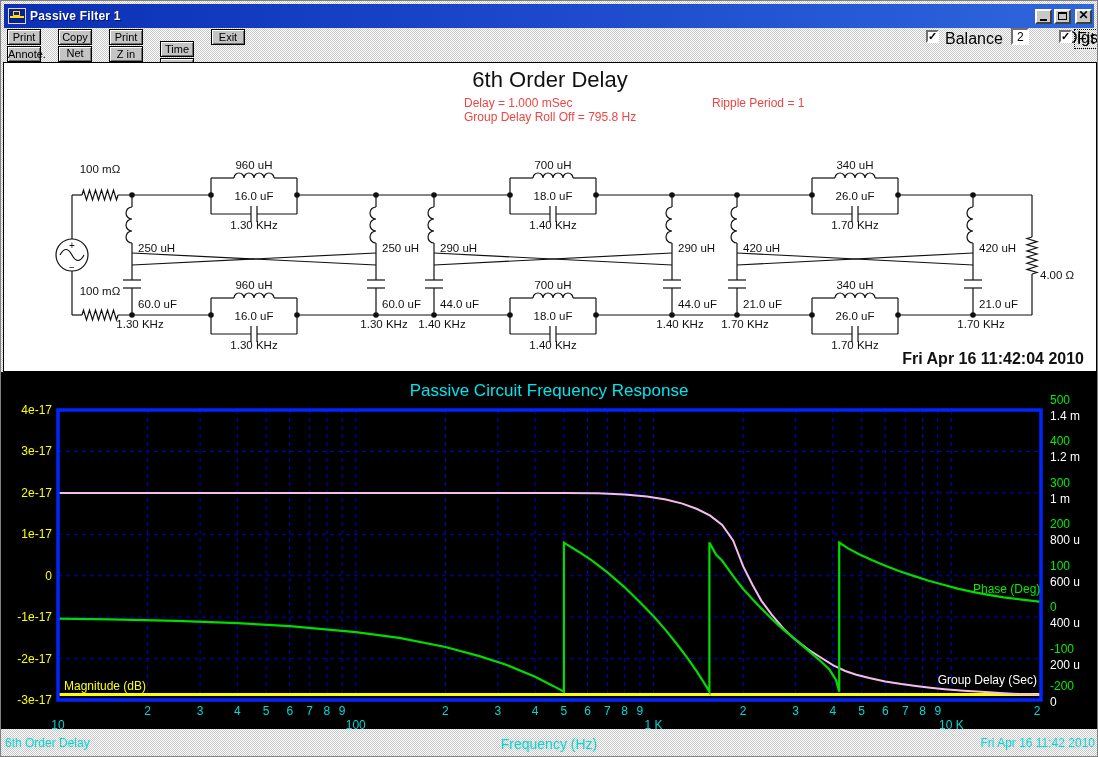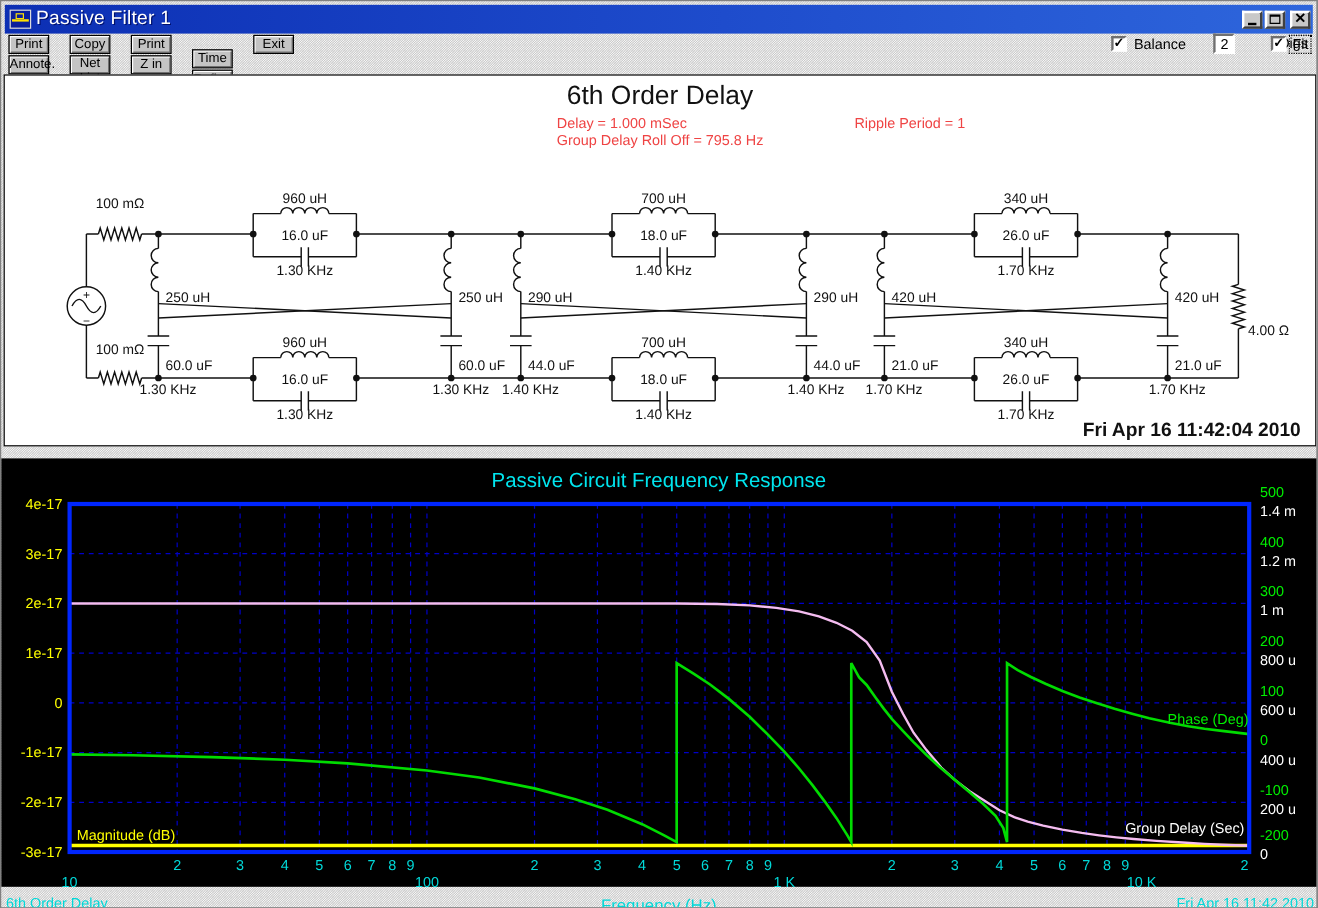--- a/index.html
+++ b/index.html
@@ -13,50 +13,50 @@
     background-size:2px 2px;background-position:0 0,1px 1px;
     border:1px solid #808080;
   }
   
   #titlebar{position:absolute;left:3px;top:3px;right:3px;height:24px;
     background:linear-gradient(90deg,#0c2fb4 0%,#1e4ccc 55%,#2e66dc 100%);
     display:flex;align-items:center;padding:0 2px;}
   #app-icon{width:18px;height:16px;margin:0 4px 0 2px;position:relative;background:#0a1e9c;border:1px solid #dcdcdc;}
   #app-icon .ic-line{position:absolute;left:1px;right:1px;top:7px;height:2px;background:#ffe000;}
   #app-icon .ic-box{position:absolute;left:4px;top:2px;width:7px;height:5px;border:1px solid #ffe000;background:#0a1e9c;}
-  #title-text{color:#ffffff;font-weight:normal;font-size:16px;letter-spacing:0.2px;text-shadow:1px 1px 0 #00106a;}
+  #title-text{color:#ffffff;font-weight:bold;font-size:12px;letter-spacing:0.2px;text-shadow:1px 1px 0 #00106a;}
   .winbtns{margin-left:auto;display:flex;gap:2px;}
   .wbtn{width:17px;height:15px;background:#c8c8c8;border:2px solid;border-color:#ffffff #404040 #404040 #ffffff;
     position:relative;padding:0;cursor:default;}
   .wbtn .glyph-min{position:absolute;left:3px;bottom:1px;width:7px;height:2px;background:#000;}
   .wbtn .glyph-max{position:absolute;left:2px;top:1px;width:9px;height:8px;border:1px solid #000;border-top-width:2px;}
   .wbtn .glyph-close{position:absolute;left:0;top:-3px;width:13px;text-align:center;font-size:12px;font-weight:bold;color:#000;font-family:"Liberation Sans",sans-serif;}
   #close-button{margin-left:2px;}
   
   .tbtn{position:absolute;width:34px;height:16px;font-size:11px;line-height:12px;
     font-family:"Liberation Sans",sans-serif;color:#000;text-align:center;
     background:#c4c4c4;border:1px solid #000;box-shadow:inset 1px 1px 0 #ffffff,inset -1px -1px 0 #707070;
     padding:0;cursor:default;}
   .row1{top:28px;} .row2{top:45px;}
   .cx1{left:6px;} .cx2{left:57px;} .cx3{left:108px;} .cx4{left:159px;margin-top:12px;} .cx5{left:210px;}
   .checkbox{position:absolute;width:13px;height:13px;background:#fff;border:2px solid;border-color:#707070 #ffffff #ffffff #707070;
     font-size:11px;line-height:9px;text-align:center;color:#000;font-weight:bold;}
-  .tool-label{position:absolute;font-size:12px;color:#000;}
+  .tool-label{position:absolute;font-size:16px;color:#000;}
   #digs-field{position:absolute;left:1010px;top:27px;width:18px;height:17px;background:#fff;
     border:2px solid;border-color:#707070 #ffffff #ffffff #707070;font-size:12px;padding:0 0 0 4px;
     font-family:"Liberation Sans",sans-serif;}
   #fit-label{border:1px dotted #000;padding:0 2px;}
   
   #schematic{position:absolute;left:2px;top:61px;width:1094px;height:310px;background:#ffffff;border:1px solid #000;}
   #schematic .hdr-title{position:absolute;left:0;right:0;top:4px;text-align:center;font-size:22px;color:#111;}
   #schematic .hdr-sub{position:absolute;font-size:12px;color:#ef4444;}
   #sch-delay{left:460px;top:33px;} #sch-ripple{left:708px;top:33px;} #sch-rolloff{left:460px;top:47px;}
   #sch-timestamp{position:absolute;right:12px;top:287px;font-size:16px;color:#111;font-weight:bold;}
   
-  #chart{position:absolute;left:0;top:381px;width:1098px;height:357px;background:#000;}
+  #chart{position:absolute;left:0;top:371px;width:1098px;height:357px;background:#000;}
   svg text{font-family:"Liberation Sans",sans-serif;}
 </style>
 </head>
 <body>
 
 <div id="window">
   <div id="titlebar">
     <div id="app-icon">
         <div class="ic-line"></div>
         <div class="ic-box"></div>

